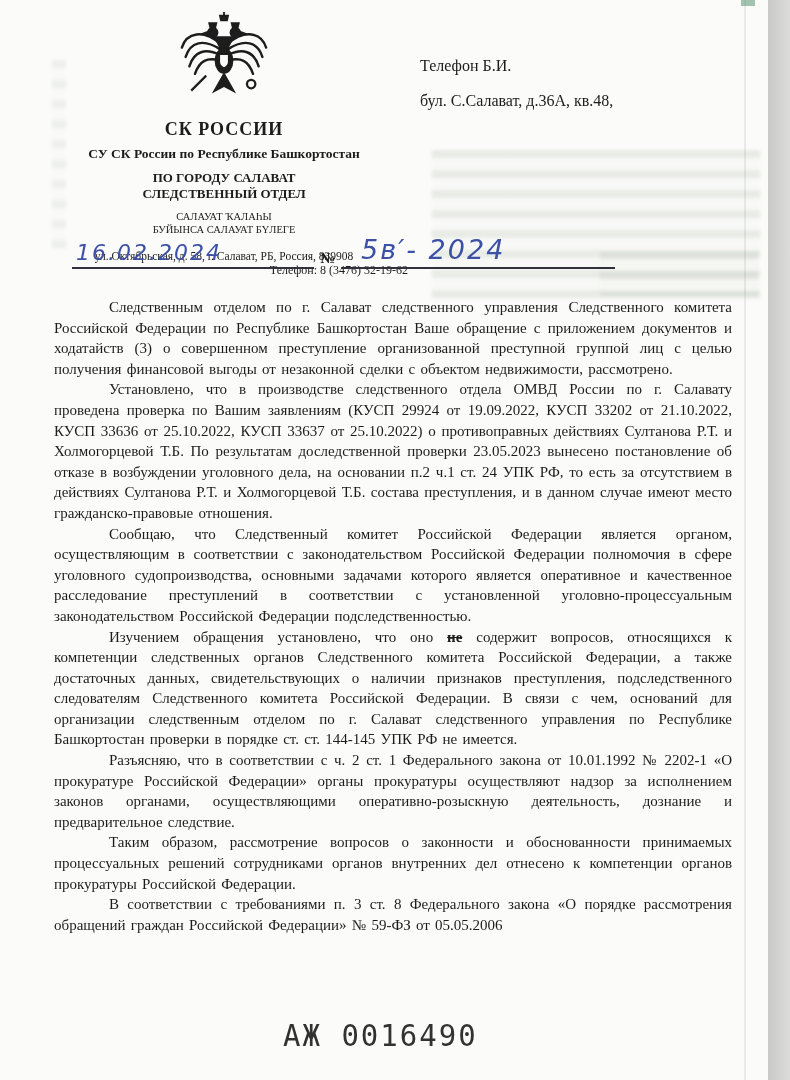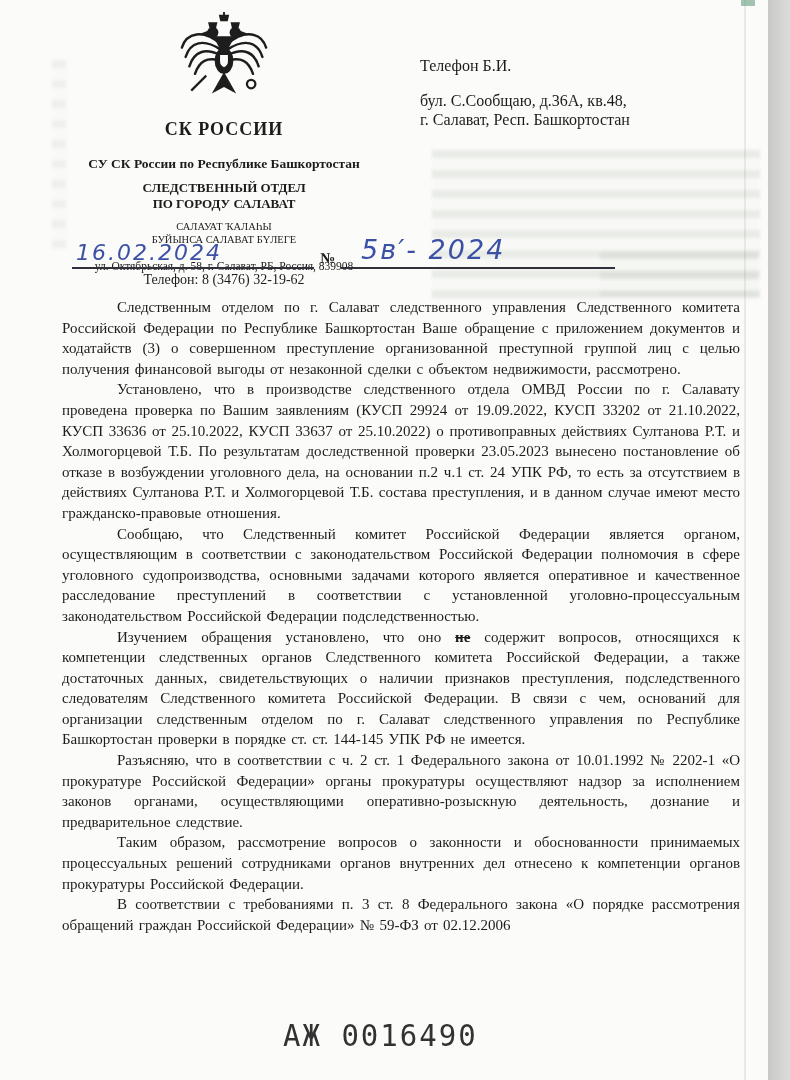--- a/index.html
+++ b/index.html
@@ -11,43 +11,43 @@
         background:linear-gradient(90deg,#c9c9c7,#dcdcda);}
   .fold-line{position:absolute;left:744px;top:0;width:2px;height:1080px;
         background:rgba(80,85,80,0.10);filter:blur(0.6px);}
   .corner-speck{position:absolute;left:741px;top:0;width:14px;height:6px;
         background:rgba(90,150,115,0.55);filter:blur(0.5px);}
 
   
   .letterhead{position:absolute;left:40px;top:12px;width:368px;text-align:center;}
   .emblem{display:block;margin:0 auto;}
   .org-top{font-size:18px;font-weight:bold;letter-spacing:1px;margin-top:19px;}
-  .org-sub{font-size:13.5px;font-weight:bold;margin-top:16px;}
+  .org-sub{font-size:13.5px;font-weight:bold;margin-top:6px;}
   .dept{font-size:13px;font-weight:bold;line-height:15.5px;margin-top:8px;}
   .bashkir{font-size:10.5px;font-weight:normal;line-height:12.5px;margin-top:10px;}
   .addr{font-size:11.5px;margin-top:13px;line-height:14px;}
-  .phone{font-size:14px;line-height:14px;}
+  .phone{font-size:12px;line-height:14px;text-align:right;}
 
   
   .recipient{position:absolute;left:420px;top:56px;font-size:16px;line-height:19px;}
   .recipient .name{margin-bottom:16px;}
 
   
   .refline{position:absolute;left:72px;top:234px;display:flex;align-items:flex-end;}
   .hw{font-family:"DejaVu Sans",sans-serif;font-style:italic;color:#3c50a6;
       transform:rotate(-4deg) skewX(-10deg);transform-origin:left bottom;
       letter-spacing:2px;}
   .date-cell{width:230px;border-bottom:2px solid #31313b;padding:0 8px 2px 4px;}
   .date-cell .hw{font-size:22px;}
   .num-sign{font-size:15px;font-weight:bold;margin:0 6px 2px 6px;}
   .num-cell{width:250px;border-bottom:2px solid #31313b;padding:0 4px 2px 20px;}
   .num-cell .hw{font-size:27px;}
 
   
-  .bodytext{position:absolute;left:62px;top:297px;width:678px;
+  .bodytext{position:absolute;left:54px;top:297px;width:678px;
       font-size:15px;line-height:20.6px;text-align:justify;word-spacing:1.5px;}
   .bodytext p{margin:0;text-indent:55px;}
   .strike{text-decoration:line-through;font-weight:bold;}
 
   
   .stamp{position:absolute;left:283px;top:1018px;
       font-family:"DejaVu Sans Mono",monospace;font-size:29px;color:#222;
       letter-spacing:2px;opacity:0.92;transform:scaleY(1.06);}
 
   
@@ -97,54 +97,53 @@
       </g>
       <g stroke="#1d1d1d" stroke-width="2.4" fill="none">
         <line x1="31" y1="68" x2="15" y2="84"></line>
         <circle cx="79" cy="77" r="4.5"></circle>
       </g>
       <path d="M45 45 h10 v8 q0 5 -5 7 q-5 -2 -5 -7 z" fill="#fbfbf9" stroke="#1d1d1d" stroke-width="1.6"></path>
     </svg>
     <div class="org-top">СК РОССИИ</div>
     <div class="org-sub">СУ СК России по Республике Башкортостан</div>
     <div class="dept">
+      <div>ПО ГОРОДУ САЛАВАТ</div>
       <div>СЛЕДСТВЕННЫЙ ОТДЕЛ</div>
-      <div>ПО ГОРОДУ САЛАВАТ</div>
     </div>
     <div class="bashkir">
       <div>САЛАУАТ ҠАЛАҺЫ</div>
-      <div>БУЙЫНСА САЛАВАТ БҮЛЕГЕ</div>
+      <div>БУЙЫНСА САЛАУАТ БҮЛЕГЕ</div>
     </div>
     <div class="addr">ул. Октябрьская, д. 58, г. Салават, РБ, Россия, 839908</div>
     <div class="phone">Телефон: 8 (3476) 32-19-62</div>
   </div>
 
   <div class="recipient">
     <div class="name">Телефон Б.И.</div>
-    <div>бул. С.Сообщаю, д.36А, кв.48,</div>
-    <div>г. Салават, Респ. Башкортостан</div>
+    <div>бул. С.Салават, д.36А, кв.48,</div>
   </div>
 
   <div class="refline">
     <div class="date-cell">
       <span class="hw">16.02.2024</span>
     </div>
     <div class="num-sign">№</div>
     <div class="num-cell">
       <span class="hw">5в′- 2024</span>
     </div>
   </div>
 
   <div class="bodytext">
     <p>Следственным отделом по г. Салават следственного управления Следственного комитета Российской Федерации по Республике Башкортостан Ваше обращение с приложением документов и ходатайств (3) о совершенном преступление организованной преступной группой лиц с целью получения финансовой выгоды от незаконной сделки с объектом недвижимости, рассмотрено.</p>
     <p>Установлено, что в производстве следственного отдела ОМВД России по г. Салавату проведена проверка по Вашим заявлениям (КУСП 29924 от 19.09.2022, КУСП 33202 от 21.10.2022, КУСП 33636 от 25.10.2022, КУСП 33637 от 25.10.2022) о противоправных действиях Султанова Р.Т. и Холмогорцевой Т.Б. По результатам доследственной проверки 23.05.2023 вынесено постановление об отказе в возбуждении уголовного дела, на основании п.2 ч.1 ст. 24 УПК РФ, то есть за отсутствием в действиях Султанова Р.Т. и Холмогорцевой Т.Б. состава преступления, и в данном случае имеют место гражданско-правовые отношения.</p>
     <p>Сообщаю, что Следственный комитет Российской Федерации является органом, осуществляющим в соответствии с законодательством Российской Федерации полномочия в сфере уголовного судопроизводства, основными задачами которого является оперативное и качественное расследование преступлений в соответствии с установленной уголовно-процессуальным законодательством Российской Федерации подследственностью.</p>
     <p><span>Изучением обращения установлено, что оно </span><span class="strike">не</span><span> содержит вопросов, относящихся к компетенции следственных органов Следственного комитета Российской Федерации, а также достаточных данных, свидетельствующих о наличии признаков преступления, подследственного следователям Следственного комитета Российской Федерации. В связи с чем, оснований для организации следственным отделом по г. Салават следственного управления по Республике Башкортостан проверки в порядке ст. ст. 144-145 УПК РФ не имеется.</span></p>
     <p>Разъясняю, что в соответствии с ч. 2 ст. 1 Федерального закона от 10.01.1992 № 2202-1 «О прокуратуре Российской Федерации» органы прокуратуры осуществляют надзор за исполнением законов органами, осуществляющими оперативно-розыскную деятельность, дознание и предварительное следствие.</p>
     <p>Таким образом, рассмотрение вопросов о законности и обоснованности принимаемых процессуальных решений сотрудниками органов внутренних дел отнесено к компетенции органов прокуратуры Российской Федерации.</p>
-    <p>В соответствии с требованиями п. 3 ст. 8 Федерального закона «О порядке рассмотрения обращений граждан Российской Федерации» № 59-ФЗ от 02.12.2006</p>
+    <p>В соответствии с требованиями п. 3 ст. 8 Федерального закона «О порядке рассмотрения обращений граждан Российской Федерации» № 59-ФЗ от 05.05.2006</p>
   </div>
 
   <div class="stamp">АЖ 0016490</div>
 
 </div>
 
 <div class="scan-strip"></div>
 
 </body></html>

